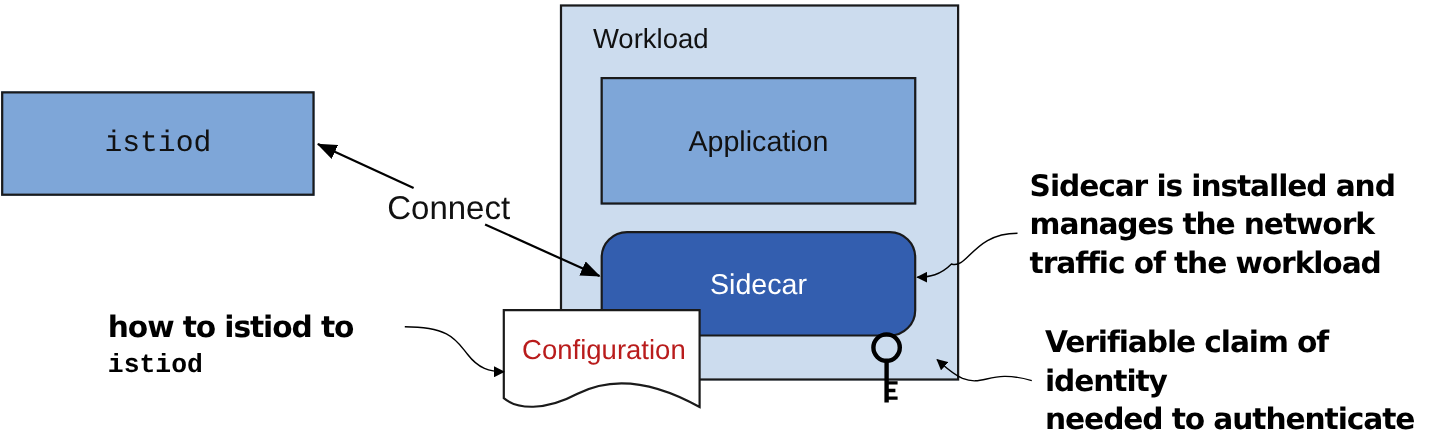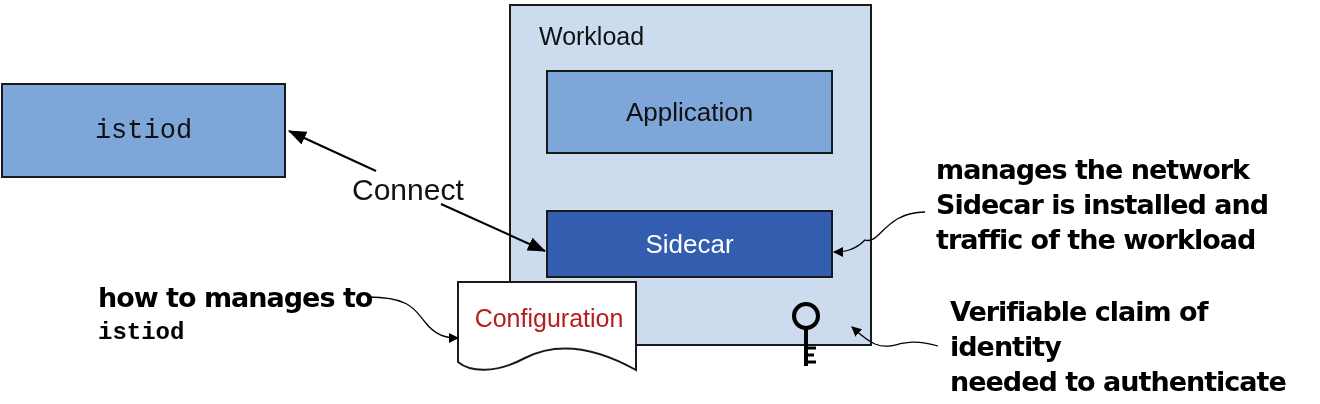--- a/index.html
+++ b/index.html
@@ -2,23 +2,23 @@
 <html><head>
 <meta charset="utf-8">
 <style>
   html, body { margin: 0; padding: 0; background: #ffffff; }
   body { width: 1320px; height: 404px; position: relative; overflow: hidden; font-family: "Liberation Sans", sans-serif; }
   .box { position: absolute; box-sizing: border-box; border: 2px solid #1a1a1a; }
   .istiod-box { left: 1px; top: 83px; width: 285px; height: 95px; background: #7ea6d8; display: flex; align-items: center; justify-content: center; }
   .istiod-box span { font-family: "Liberation Mono", monospace; font-size: 27px; color: #111; }
   .workload-box { left: 509px; top: 4px; width: 363px; height: 342px; background: #ccdcee; }
   .workload-label { position: absolute; left: 12px; top: 16px; font-size: 25px; color: #111; margin-left: 16px; }
-  .app-box { left: 546px; top: 70px; width: 287px; height: 84px; background: #7ea6d8; display: flex; align-items: center; justify-content: center; }
+  .app-box { left: 546px; top: 70px; width: 287px; height: 116px; background: #7ea6d8; display: flex; align-items: center; justify-content: center; }
   .app-box span { font-size: 26px; color: #111; }
-  .sidecar-box { left: 546px; top: 210px; width: 287px; height: 68px; background: #335eaf; display: flex; align-items: center; justify-content: center; }
+  .sidecar-box { left: 546px; top: 210px; width: 287px; height: 96px; background: #335eaf; display: flex; align-items: center; justify-content: center; border-radius: 24px; }
   .sidecar-box span { font-size: 26px; color: #ffffff; }
   .connect-label { position: absolute; left: 352px; top: 173px; font-size: 30px; color: #111; }
   .config-label { position: absolute; left: 462px; top: 304px; width: 174px; text-align: center; font-size: 25px; color: #b91c1c; }
   .annot { position: absolute; font-family: "DejaVu Sans", sans-serif; font-weight: bold; font-size: 27px; line-height: 35px; color: #000; letter-spacing: -1px; }
   .annot .mono { font-family: "Liberation Mono", monospace; font-weight: bold; font-size: 24px; letter-spacing: 0; }
   .annot-config { left: 98px; top: 280px; }
   .annot-sidecar { left: 936px; top: 152px; }
   .annot-identity { left: 950px; top: 294px; }
   svg.overlay { position: absolute; left: 0; top: 0; width: 1320px; height: 404px; pointer-events: none; }
 </style>
@@ -66,27 +66,27 @@
     <line x1="806" y1="348" x2="816" y2="348" stroke="#000" stroke-width="3"></line>
     <line x1="806" y1="355" x2="814" y2="355" stroke="#000" stroke-width="3"></line>
     <line x1="806" y1="362" x2="816" y2="362" stroke="#000" stroke-width="3"></line>
   </g>
 </svg>
 
 <span class="connect-label">Connect</span>
 <span class="config-label">Configuration</span>
 
 <div class="annot annot-config">
-  <div>how to manages to</div>
+  <div>how to istiod to</div>
   <div class="mono">istiod</div>
 </div>
 
 <div class="annot annot-sidecar">
+  <div>Sidecar is installed and</div>
   <div>manages the network</div>
-  <div>Sidecar is installed and</div>
   <div>traffic of the workload</div>
 </div>
 
 <div class="annot annot-identity">
   <div>Verifiable claim of identity</div>
   <div>needed to authenticate to</div>
 
 </div>
 
 </body></html>

